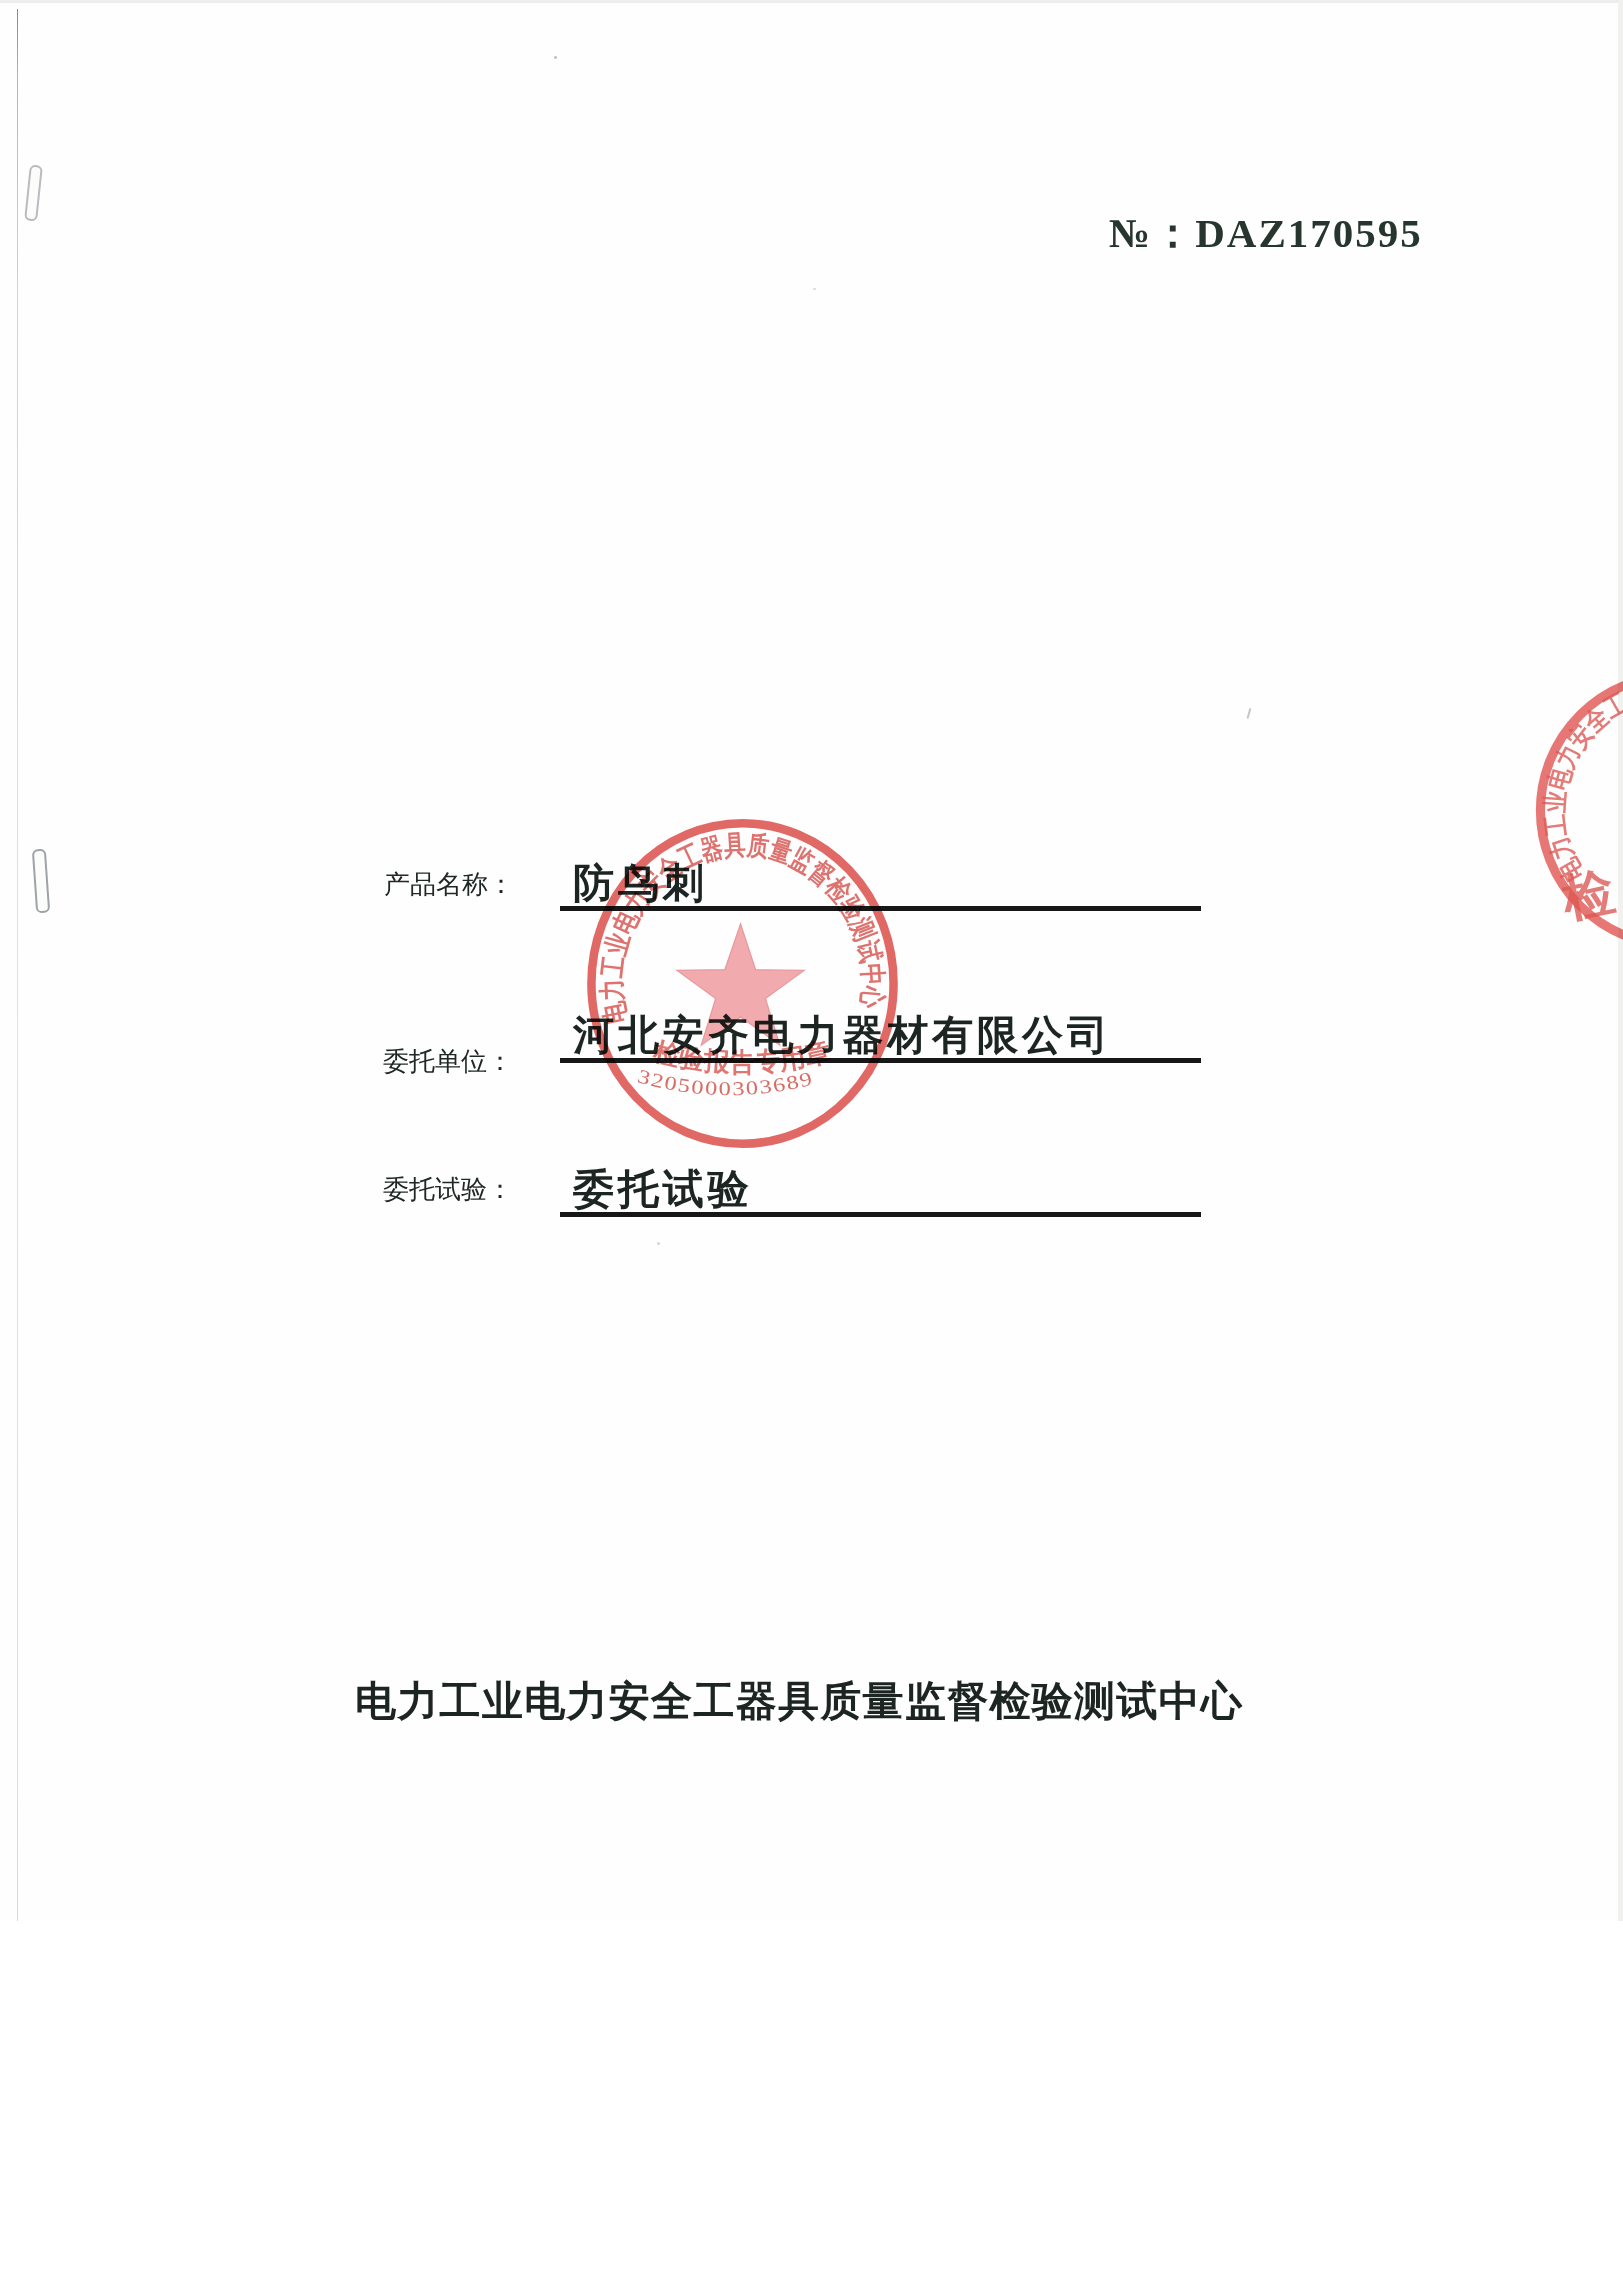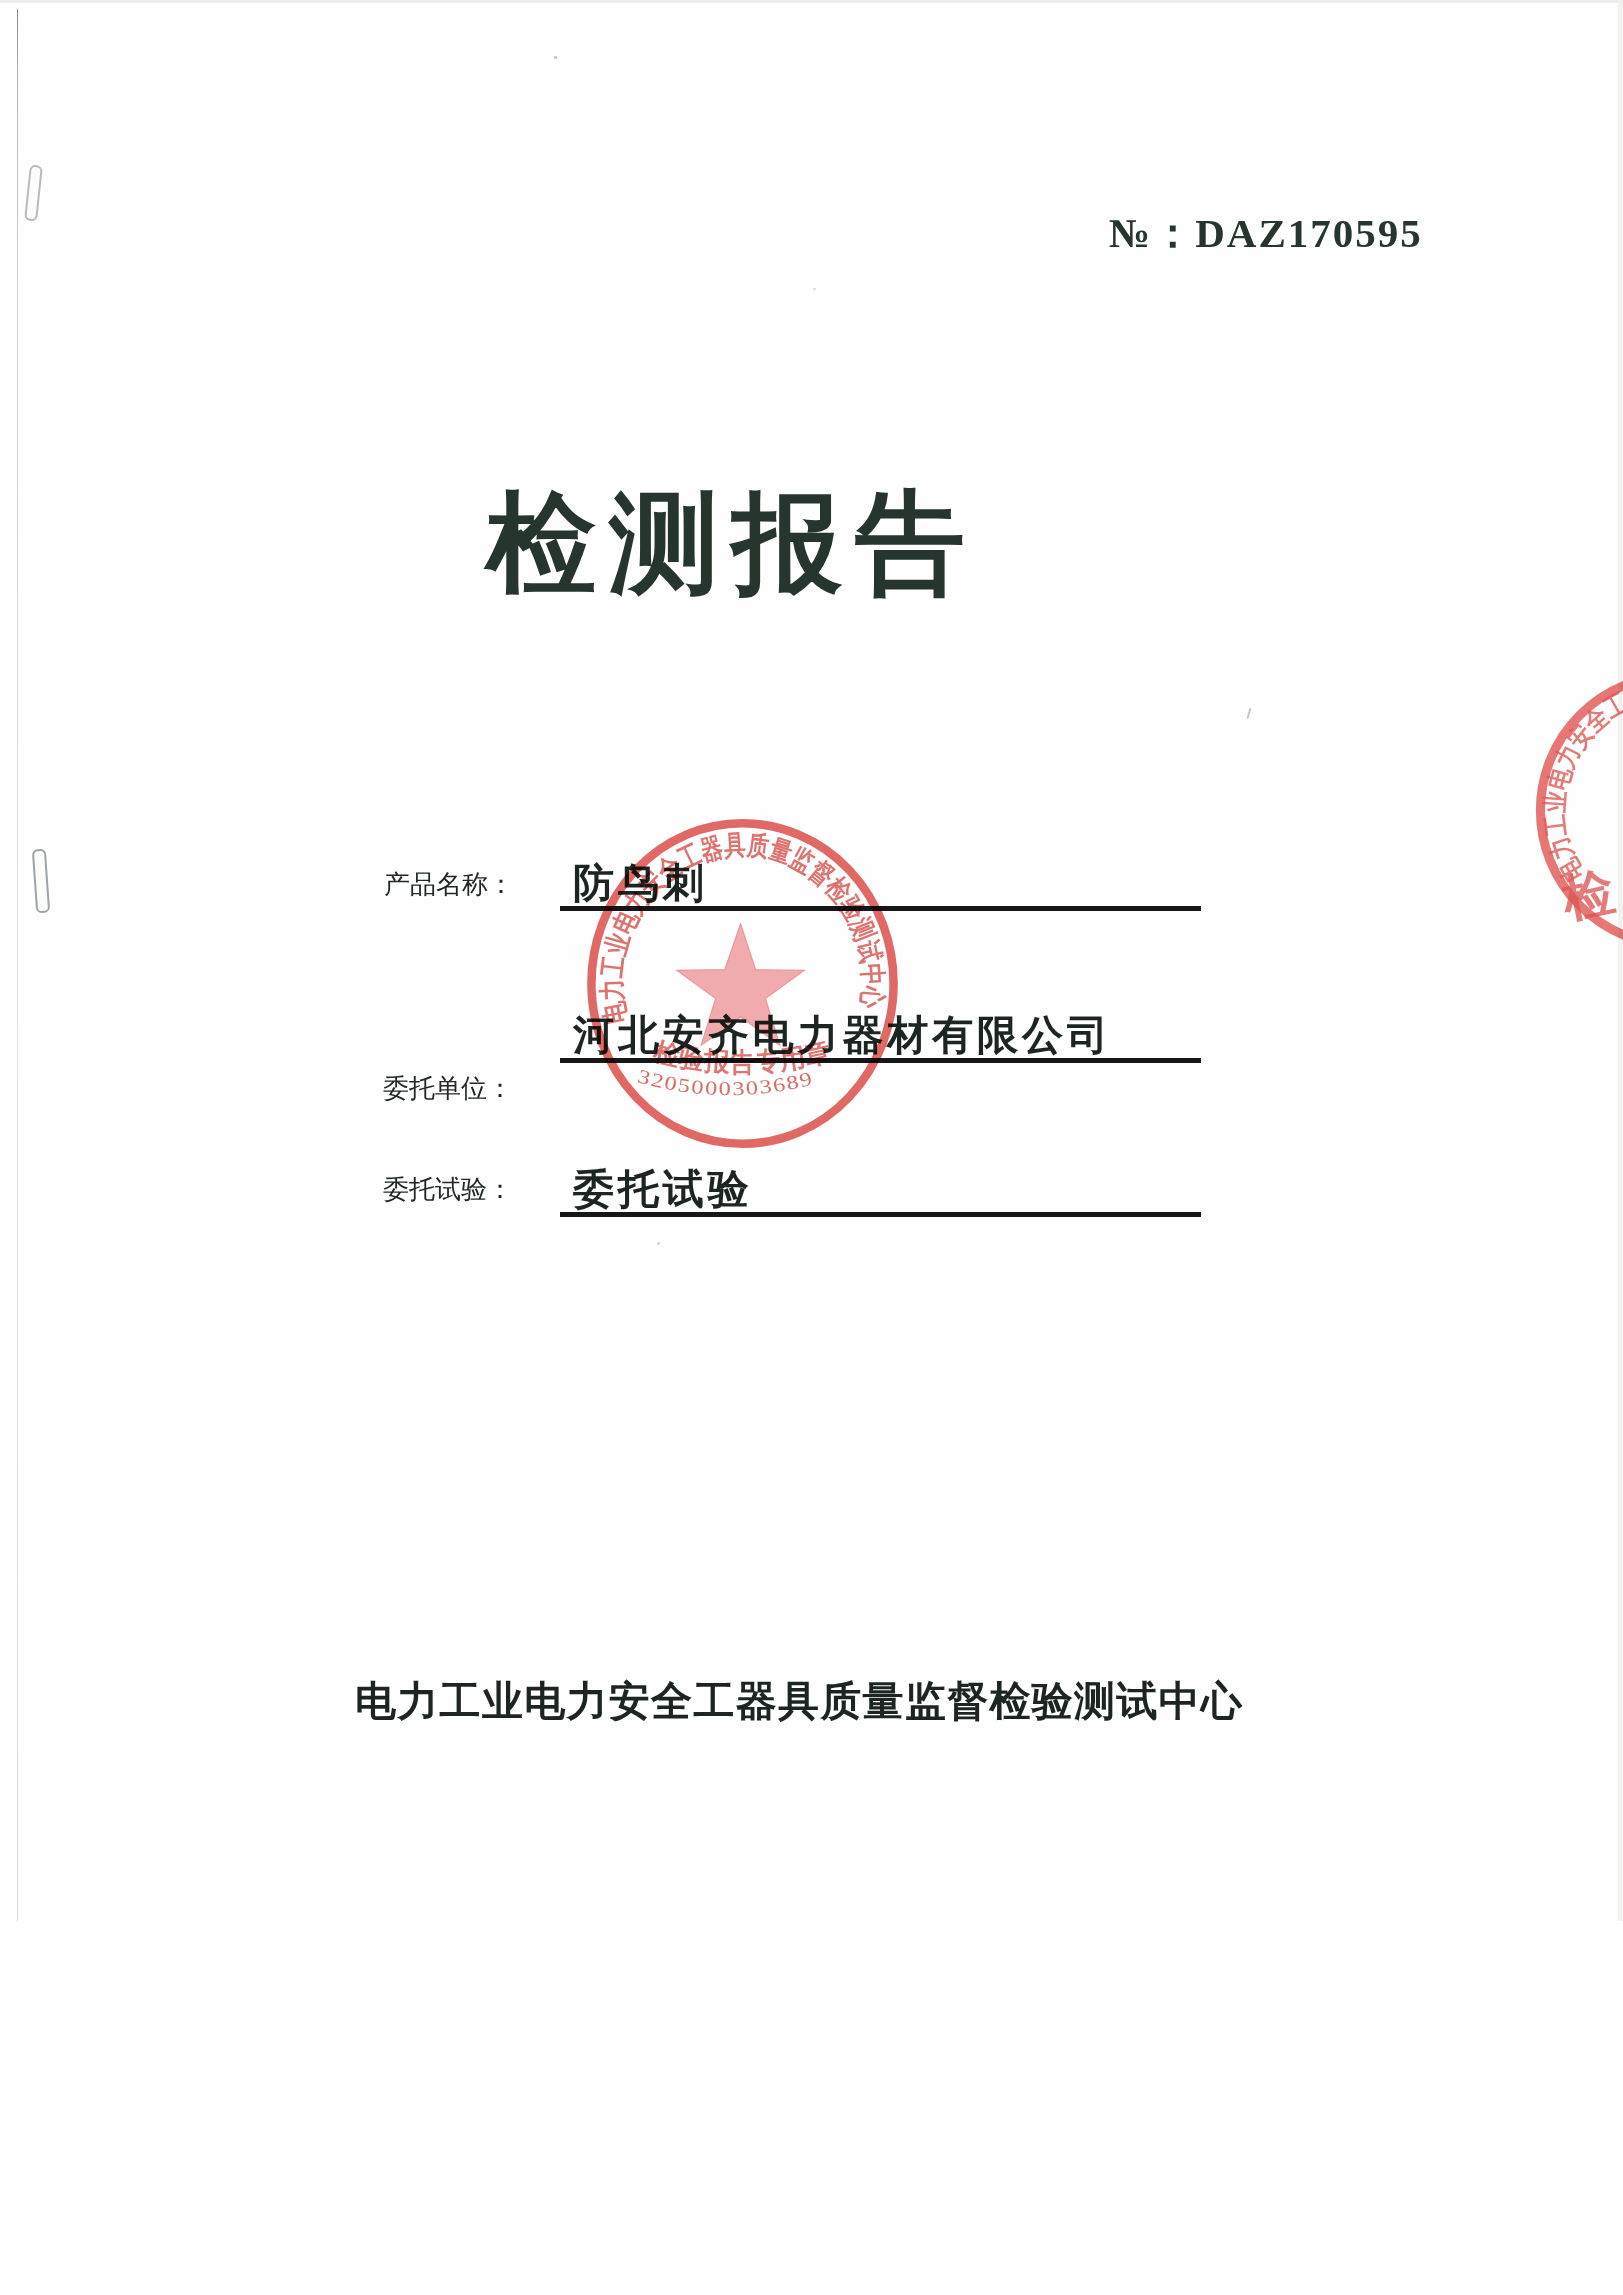--- a/index.html
+++ b/index.html
@@ -45,21 +45,21 @@
   }
   .field-value{
     position:absolute;font-size:41px;font-weight:bold;color:#1d2522;letter-spacing:3.9px;white-space:nowrap;
   }
   .field-underline{
     position:absolute;left:560px;width:641px;height:4.6px;background:#171717;
   }
   .row1 .field-label{left:384px;top:867px;}
   .row1 .field-value{left:573px;top:856px;}
   .row1 .field-underline{top:906px;}
-  .row2 .field-label{left:383px;top:1071px;}
+  .row2 .field-label{left:383px;top:1044px;}
   .row2 .field-value{left:573px;top:1008px;}
   .row2 .field-underline{top:1058px;}
   .row3 .field-label{left:383px;top:1172px;}
   .row3 .field-value{left:573px;top:1162px;text-align:right;}
   .row3 .field-underline{top:1212px;}
   .institution{
     position:absolute;left:355px;top:1674px;
     font-size:41px;font-weight:bold;color:#1d2522;letter-spacing:1.3px;white-space:nowrap;
   }
 
@@ -83,21 +83,20 @@
   <div class="edge-right"></div>
   <div class="scan-line-left"></div>
   <div class="staple s1"></div>
   <div class="staple s2"></div>
   <div class="speck a"></div>
   <div class="speck b"></div>
   <div class="speck c"></div>
   <div class="speck d"></div>
 
   <div class="report-no">№：DAZ170595</div>
-  <div class="doc-title">检测报告</div>
 
   <div class="field-row row1">
     <span class="field-label">产品名称：</span>
     <span class="field-value">防鸟刺</span>
     <div class="field-underline"></div>
   </div>
 
   <div class="field-row row2">
     <span class="field-label">委托单位：</span>
     <span class="field-value">河北安齐电力器材有限公司</span>

